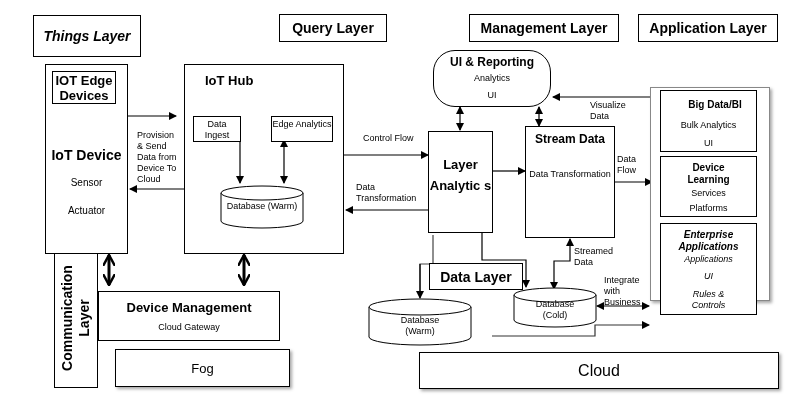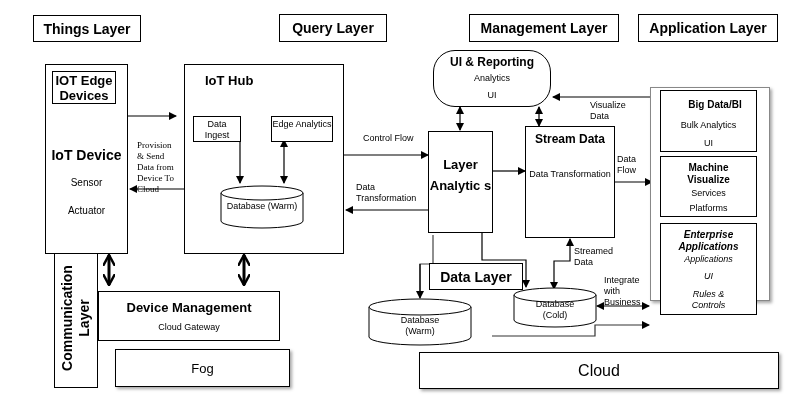--- a/index.html
+++ b/index.html
@@ -69,21 +69,21 @@
 
     <polyline points="492,336 595,336 595,325 649,325" marker-end="url(#ah)" stroke="#333"></polyline>
   </g>
 
   <g stroke="#000" stroke-width="3" fill="none">
     <line x1="109" y1="255" x2="109" y2="285" marker-start="url(#bhs)" marker-end="url(#bh)"></line>
     <line x1="244" y1="255" x2="244" y2="285" marker-start="url(#bhs)" marker-end="url(#bh)"></line>
   </g>
 </svg>
 
-<div class="box layer-title" style="left:33px;top:15px;width:108px;height:27px;">
+<div class="box layer-title" style="left:33px;top:15px;width:108px;height:42px;font-style:italic;">
     <span>Things Layer</span>
   </div>
 <div class="box layer-title" style="left:279px;top:14px;width:108px;height:28px;">
     <span>Query  Layer</span>
   </div>
 <div class="box layer-title" style="left:469px;top:14px;width:150px;height:28px;">
     <span>Management Layer</span>
   </div>
 <div class="box layer-title" style="left:638px;top:14px;width:140px;height:28px;">
     <span>Application Layer</span>
@@ -93,21 +93,21 @@
   <div class="abs bold" style="left:50%;top:50%;width:140px;transform:translate(-50%,-50%) rotate(-90deg);text-align:center;font-size:14px;line-height:17px;white-space:normal;">Communication Layer</div>
 </div>
 
 <div class="box" style="left:45px;top:64px;width:83px;height:190px;">
   <div class="box bold c" style="left:6px;top:6px;width:64px;height:33px;font-size:13px;line-height:15px;padding-top:1px;">IOT Edge Devices</div>
   <div class="t bold c" style="left:0;width:81px;top:82px;font-size:14px;">IoT Device</div>
   <div class="t c med" style="left:0;width:81px;top:112px;">Sensor</div>
   <div class="t c med" style="left:0;width:81px;top:140px;">Actuator</div>
 </div>
 
-<div class="t small" style="left:137px;top:140px;width:42px;white-space:normal;font-family:Liberation Serif, serif;">Provision &amp; Send Data from Device To Cloud</div>
+<div class="t small" style="left:137px;top:130px;width:42px;white-space:normal;">Provision &amp; Send Data from Device To Cloud</div>
 
 <div class="box" style="left:184px;top:64px;width:160px;height:190px;background:transparent;">
   <div class="t bold" style="left:20px;top:8px;font-size:13px;">IoT Hub</div>
   <div class="box c small" style="left:8px;top:51px;width:48px;height:26px;padding-top:2px;white-space:normal;">Data Ingest</div>
   <div class="box c small" style="left:86px;top:51px;width:62px;height:26px;padding-top:2px;white-space:normal;">Edge Analytics</div>
 </div>
 
 <svg class="abs" style="left:220px;top:185px;" width="84" height="46">
   <path d="M1,8 L1,36 A41,7 0 0,0 83,36 L83,8" fill="#fff" stroke="#000"></path>
   <ellipse cx="42" cy="8" rx="41" ry="7" fill="#fff" stroke="#000"></ellipse>
@@ -137,21 +137,21 @@
 <div class="t small" style="left:574px;top:246px;width:46px;white-space:normal;">Streamed Data</div>
 <div class="t small" style="left:604px;top:275px;width:44px;white-space:normal;">Integrate with Business</div>
 
 <div class="box shadow" style="left:650px;top:87px;width:120px;height:214px;border-color:#888;">
   <div class="box" style="left:9px;top:2px;width:97px;height:62px;">
     <div class="t bold c" style="left:14px;width:80px;top:8px;font-size:10px;">Big Data/BI</div>
     <div class="t c small" style="left:0;width:95px;top:29px;">Bulk Analytics</div>
     <div class="t c small" style="left:0;width:95px;top:47px;">UI</div>
   </div>
   <div class="box" style="left:9px;top:68px;width:97px;height:61px;">
-    <div class="t bold c" style="left:0;width:95px;top:5px;font-size:10px;line-height:12px;white-space:normal;padding:0 20px;box-sizing:border-box;">Machine Visualize</div>
+    <div class="t bold c" style="left:0;width:95px;top:5px;font-size:10px;line-height:12px;white-space:normal;padding:0 20px;box-sizing:border-box;">Device Learning</div>
     <div class="t c small" style="left:0;width:95px;top:31px;">Services</div>
     <div class="t c small" style="left:0;width:95px;top:46px;">Platforms</div>
   </div>
   <div class="box" style="left:9px;top:135px;width:97px;height:92px;font-style:italic;">
     <div class="t bold c" style="left:0;width:95px;top:5px;font-size:10px;line-height:12px;white-space:normal;padding:0 8px;box-sizing:border-box;">Enterprise Applications</div>
     <div class="t c small" style="left:0;width:95px;top:30px;">Applications</div>
     <div class="t c small" style="left:0;width:95px;top:47px;">UI</div>
     <div class="t c small" style="left:25px;width:45px;top:65px;white-space:normal;">Rules &amp; Controls</div>
   </div>
 </div>

